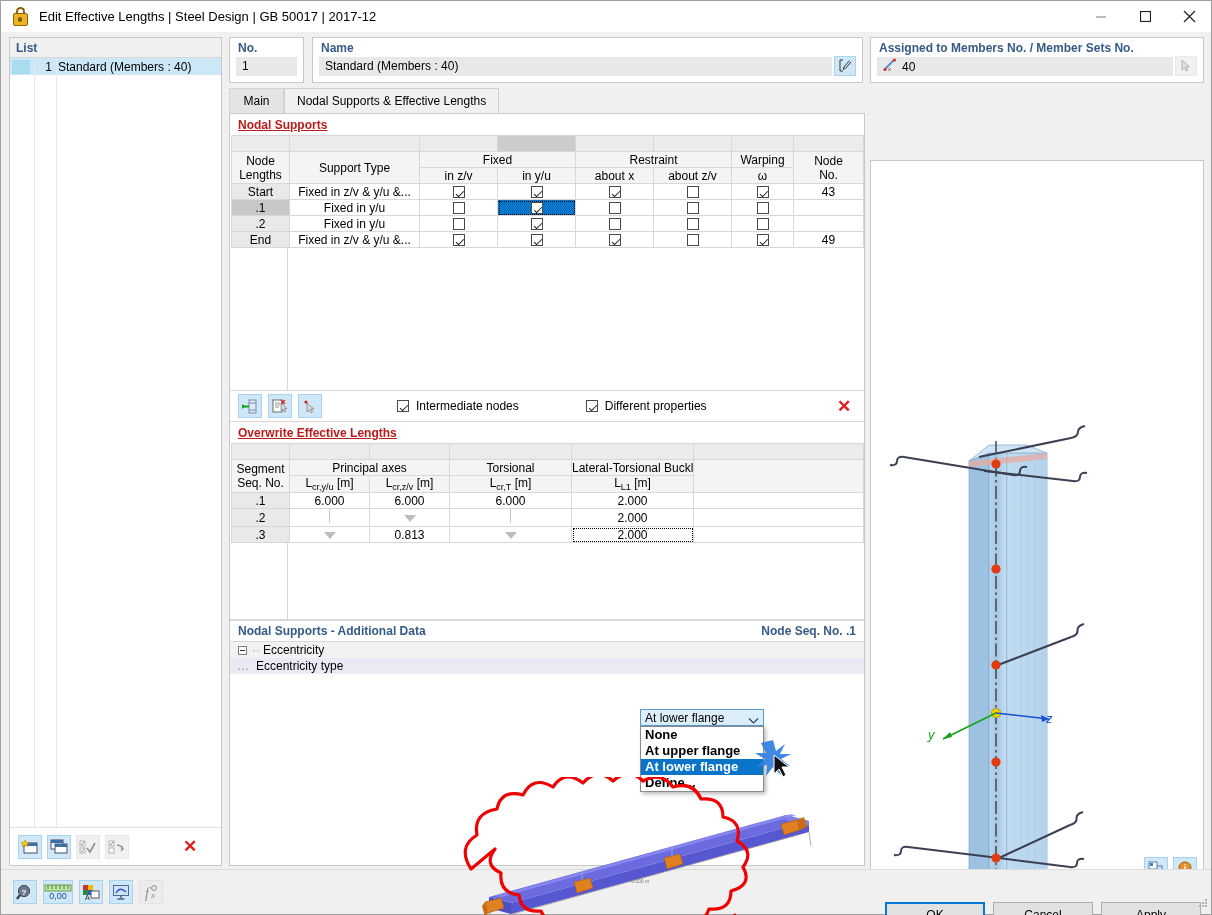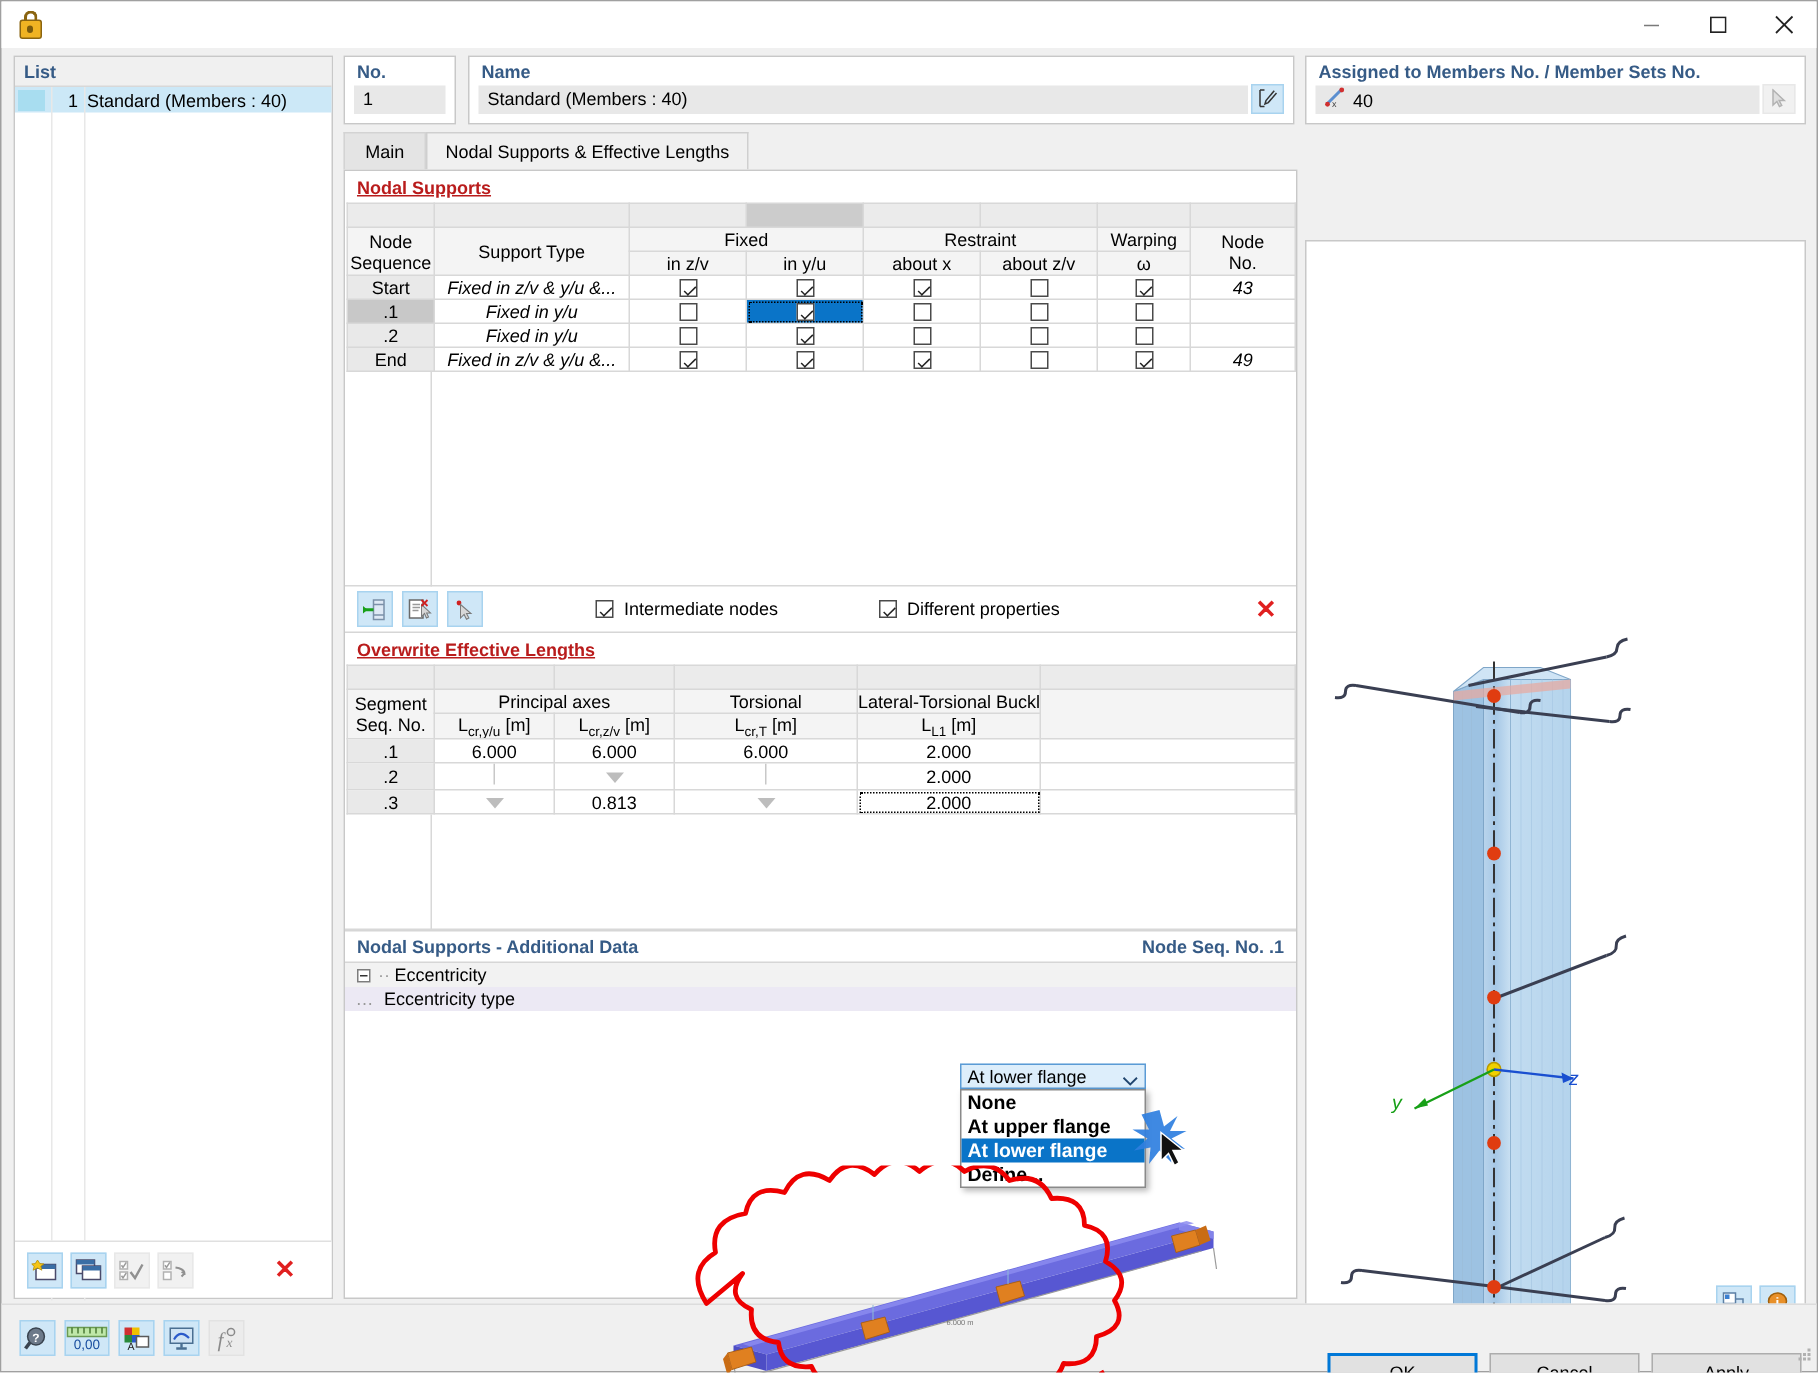--- a/index.html
+++ b/index.html
@@ -136,21 +136,21 @@
   table.grid { border-collapse:collapse; width:100%; font-size:12px; table-layout:fixed; }
   table.grid th, table.grid td {
     border:1px solid #d8d8d8; padding:0; height:16px;
     font-weight:normal; text-align:center; overflow:hidden; white-space:nowrap;
   }
   .colband td { height:8px; background:#ebebeb; border:1px solid #dcdcdc; }
   .colband td.sel { background:#cccccc; }
   .grid th { background:#f4f4f4; }
   .rowhdr { background:#e9e9e9; }
   .rowhdr.sel { background:#c8c8c8; }
-  td.lft { text-align:left; padding-left:5px;font-style:italic; }
+  td.lft { text-align:left; padding-left:5px; }
   td.rgt { text-align:right; padding-right:5px; }
   td.cellsel { background:#0a74c8; }
   td.dotted { outline:1px dotted #000; outline-offset:-2px; }
 
   .cb {
     width:12px; height:12px; border:1px solid #4a4a4a; background:#fff;
     display:inline-block; position:relative; vertical-align:middle;
   }
   .cb.on:after {
     content:""; position:absolute; left:2px; top:4px;
@@ -235,20 +235,21 @@
 <body>
 
 <div class="win">
 
   <div class="titlebar">
     <div class="title-icon">
       <div class="lock-sh"></div>
         <div class="lock-body"></div>
         <div class="lock-hole"></div>
     </div>
+    <div class="title-text">Edit Effective Lengths | Steel Design | GB 50017 | 2017-12</div>
     <div class="winbtns">
       <div class="winbtn">
         <svg width="11" height="11">
             <line x1="0" y1="6" x2="10" y2="6" stroke="#7a7a7a" stroke-width="1"></line>
           </svg>
       </div>
       <div class="winbtn">
         <svg width="11" height="11">
             <rect x="0.5" y="0.5" width="10" height="10" fill="none" stroke="#222" stroke-width="1.2"></rect>
           </svg>
@@ -381,21 +382,21 @@
                 <td></td>
           <td class="sel"></td>
                 <td></td>
           <td></td>
                 <td></td>
                 <td></td>
         </tr>
         <tr>
           <th rowspan="2">
             <div>Node</div>
-            <div>Sequence</div>
+            <div>Lengths</div>
           </th>
           <th rowspan="2">Support Type</th>
           <th colspan="2">Fixed</th>
           <th colspan="2">Restraint</th>
           <th>Warping</th>
           <th rowspan="2">
             <div>Node</div>
             <div>No.</div>
           </th>
         </tr>

